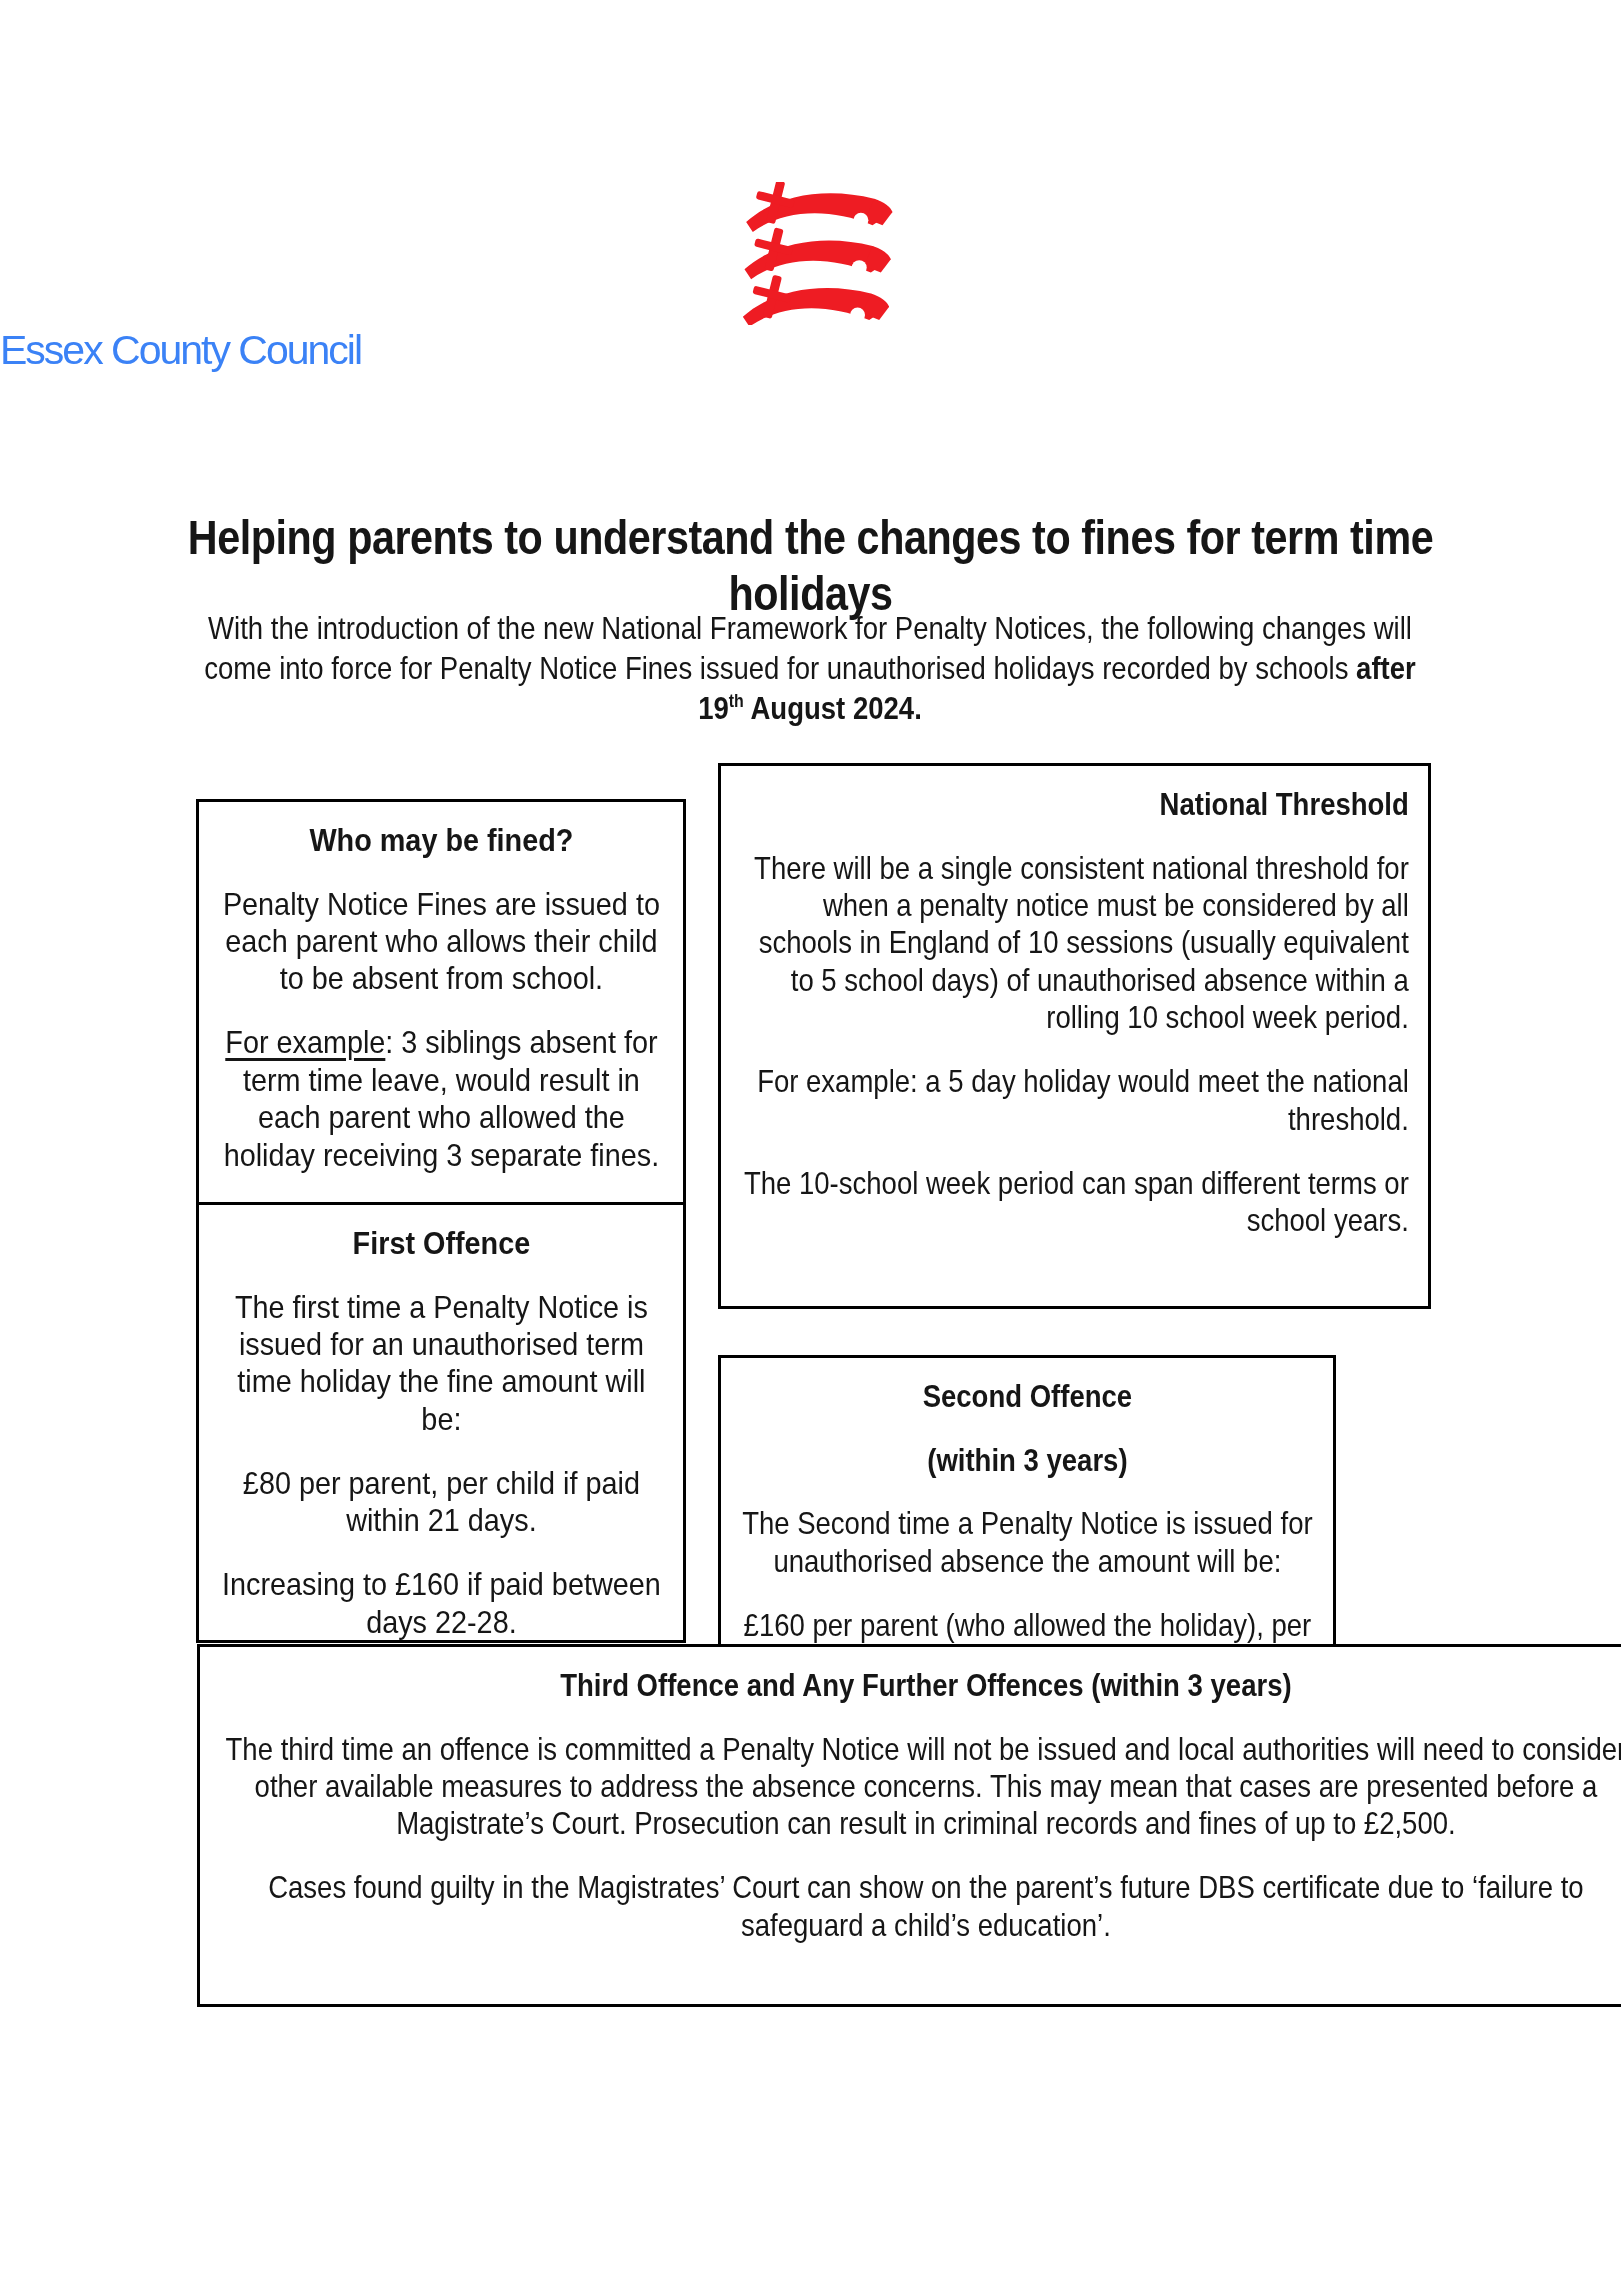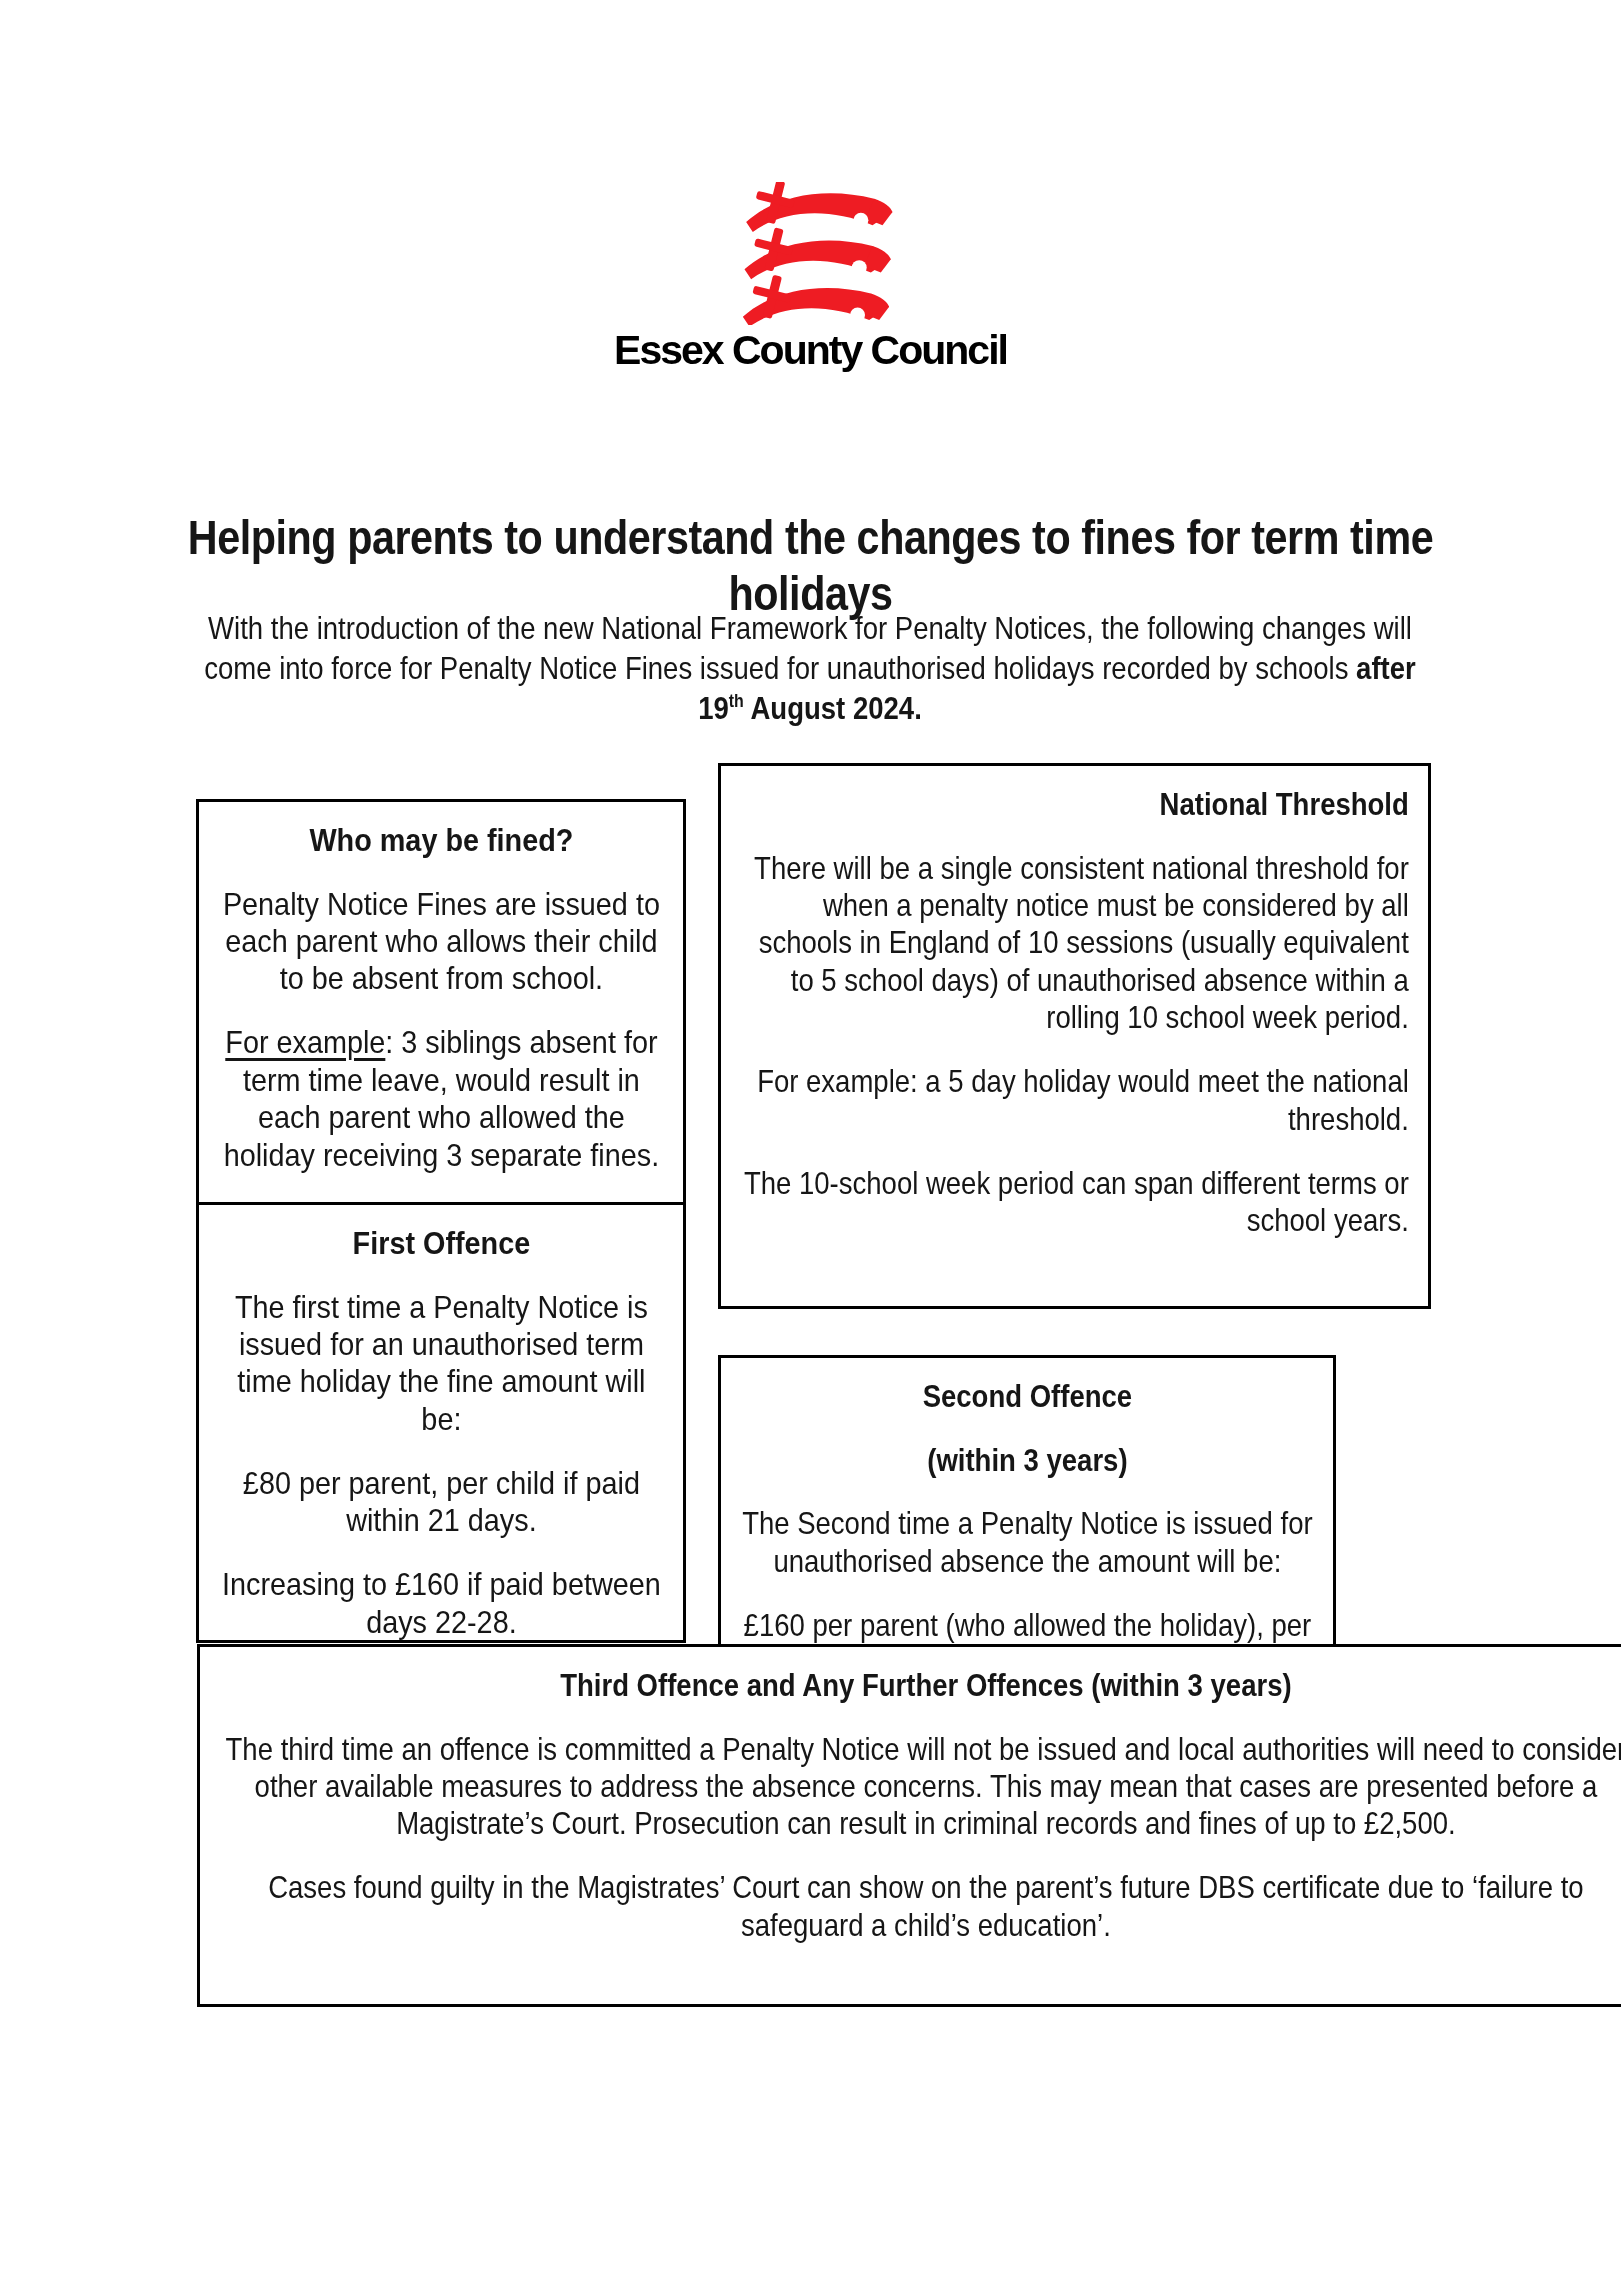--- a/index.html
+++ b/index.html
@@ -1,22 +1,22 @@
 <!DOCTYPE html>
 <html><head>
 <meta charset="utf-8">
 <style>
   html,body{margin:0;padding:0;background:#fff;}
   .page{position:relative;width:1621px;height:2281px;background:#ffffff;overflow:hidden;
         font-family:"Liberation Sans","DejaVu Sans",sans-serif;color:#161616;}
 
   
   .logo-icon{position:absolute;top:182px;left:50%;transform:translateX(-50%);width:169px;height:143px;}
-  .logo-text{position:absolute;top:327px;left:0;width:100%;text-align:center;
-             font-size:41px;font-weight:bold;letter-spacing:-2px;color:#000000;}
+  .logo-text{position:absolute;top:327px;left:0;width:100%;text-align:left;
+             font-size:41px;font-weight:normal;letter-spacing:-2px;color:#3b82f6;}
 
   
   .sq-center{transform:scaleX(0.86);transform-origin:50% 0;}
   .sq-in{width:116.28%;transform:scaleX(0.86);transform-origin:0 0;}
   .sq-in90{width:111.11%;transform:scaleX(0.90);transform-origin:0 0;}
 
   
   .doc-title{position:absolute;left:46px;top:478px;width:1529px;text-align:center;
              font-size:48px;font-weight:bold;line-height:1.17;letter-spacing:-0.5px;}
   .intro{position:absolute;left:80px;top:608px;width:1460px;text-align:center;

